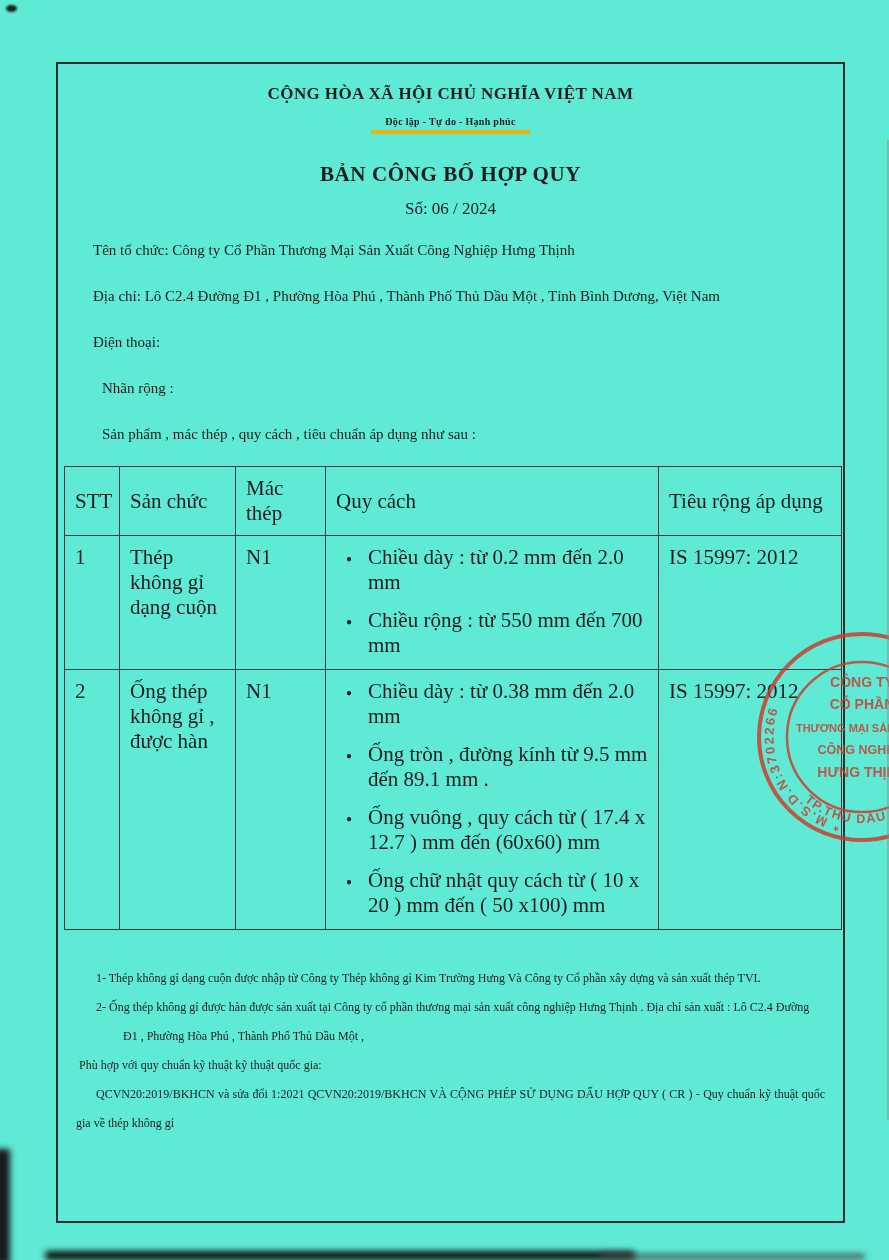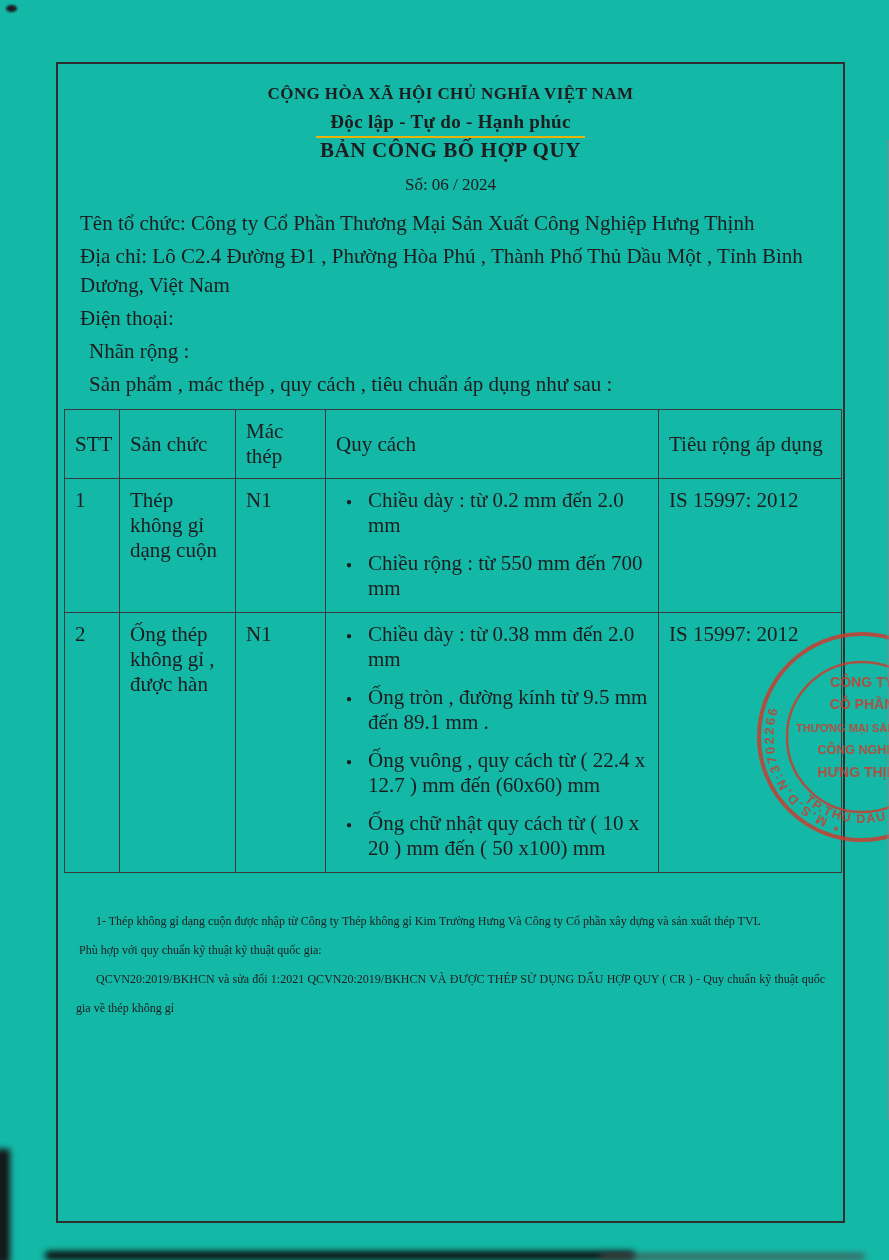--- a/index.html
+++ b/index.html
@@ -1,46 +1,46 @@
 <!DOCTYPE html>
 <html><head>
 <meta charset="utf-8">
 <style>
   html,body { margin:0; padding:0; background:#e8e8e8; }
   .sheet {
     position:relative;
     width:889px; height:1260px;
     margin:0 auto;
-    background:#14b8a6;
+    background:#5eead4;
     overflow:hidden;
     font-family:"Liberation Serif", serif;
     color:#1d1d1f;
   }
   .frame {
     position:absolute;
     left:56px; top:62px;
     width:789px; height:1161px;
     border:2px solid #2e2e2e;
     box-sizing:border-box;
     padding:12px 18px 0 18px;
   }
   .center { text-align:center; }
   .nat-title { font-size:17px; font-weight:bold; letter-spacing:.4px; margin-top:8px; }
   .motto-wrap { text-align:center; margin-top:7px; }
   .motto {
     display:inline-block;
-    font-size:19px; font-weight:bold;
+    font-size:10px; font-weight:bold;
     padding:0 14px 3px 14px;
-    border-bottom:2px solid #eab308;
+    border-bottom:4px solid #eab308;
     letter-spacing:.3px;
   }
-  .doc-title { font-size:21px; font-weight:bold; letter-spacing:.6px; }
+  .doc-title { font-size:21px; font-weight:bold; letter-spacing:.6px; margin-top:28px; }
   .doc-number { font-size:17px; margin-top:12px; }
   .info { margin-top:14px; }
-  .info p { margin:4px; font-size:21px; line-height:29px; }
+  .info p { margin:17px; font-size:15px; line-height:29px; }
   .info .indent { padding-left:9px; }
   .bold { font-weight:bold; }
   .product-value { margin-left:6px; }
 
   table.spec {
     border-collapse:collapse;
     width:777px;
     margin:10px 0 0 -12px;
     table-layout:fixed;
   }
@@ -153,33 +153,34 @@
           <td>IS 15997: 2012</td>
         </tr>
         <tr>
           <td class="stt">2</td>
           <td>Ống thép không gỉ , được hàn</td>
           <td class="mac">N1</td>
           <td>
             <ul class="bullets">
               <li>Chiều dày : từ 0.38 mm đến 2.0 mm</li>
               <li>Ống tròn , đường kính từ 9.5 mm đến 89.1 mm .</li>
-              <li>Ống vuông , quy cách từ ( 22.4 x 12.7 ) mm đến (60x60) mm</li>
+              <li>Ống vuông , quy cách từ ( 17.4 x 12.7 ) mm đến (60x60) mm</li>
               <li>Ống chữ nhật quy cách từ ( 10 x 20 ) mm đến ( 50 x100) mm</li>
             </ul>
           </td>
           <td>IS 15997: 2012</td>
         </tr>
       </tbody>
     </table>
 
     <div class="notes">
       <p class="note1">1- Thép không gỉ dạng cuộn được nhập từ Công ty Thép không gỉ Kim Trường Hưng Và Công ty Cổ phần xây dựng và sản xuất thép TVL</p>
+      <p class="note2">2- Ống thép không gỉ được hàn được sản xuất tại Công ty cổ phần thương mại sản xuất công nghiệp Hưng Thịnh . Địa chỉ sản xuất : Lô C2.4 Đường Đ1 , Phường Hòa Phú , Thành Phố Thủ Dầu Một ,</p>
       <p class="conformity">Phù hợp với quy chuẩn kỹ thuật kỹ thuật quốc gia:</p>
-      <p class="final-par">QCVN20:2019/BKHCN và sửa đổi 1:2021 QCVN20:2019/BKHCN VÀ ĐƯỢC THÉP SỬ DỤNG DẤU HỢP QUY ( CR ) -  Quy chuẩn kỹ thuật quốc gia về thép không gỉ</p>
+      <p class="final-par">QCVN20:2019/BKHCN và sửa đổi 1:2021 QCVN20:2019/BKHCN VÀ CỘNG PHÉP SỬ DỤNG DẤU HỢP QUY ( CR ) -  Quy chuẩn kỹ thuật quốc gia về thép không gỉ</p>
     </div>
 
   </div>
 
   <svg class="stamp" width="300" height="300" viewBox="0 0 300 300">
     <g opacity="0.82">
       <circle cx="150" cy="152" r="103" fill="none" stroke="#cf3a2c" stroke-width="4"></circle>
       <circle cx="150" cy="152" r="75" fill="none" stroke="#cf3a2c" stroke-width="2.5"></circle>
       <defs>
         <path id="arcL" d="M 150,241 A 89,89 0 1 1 151,241"></path>

